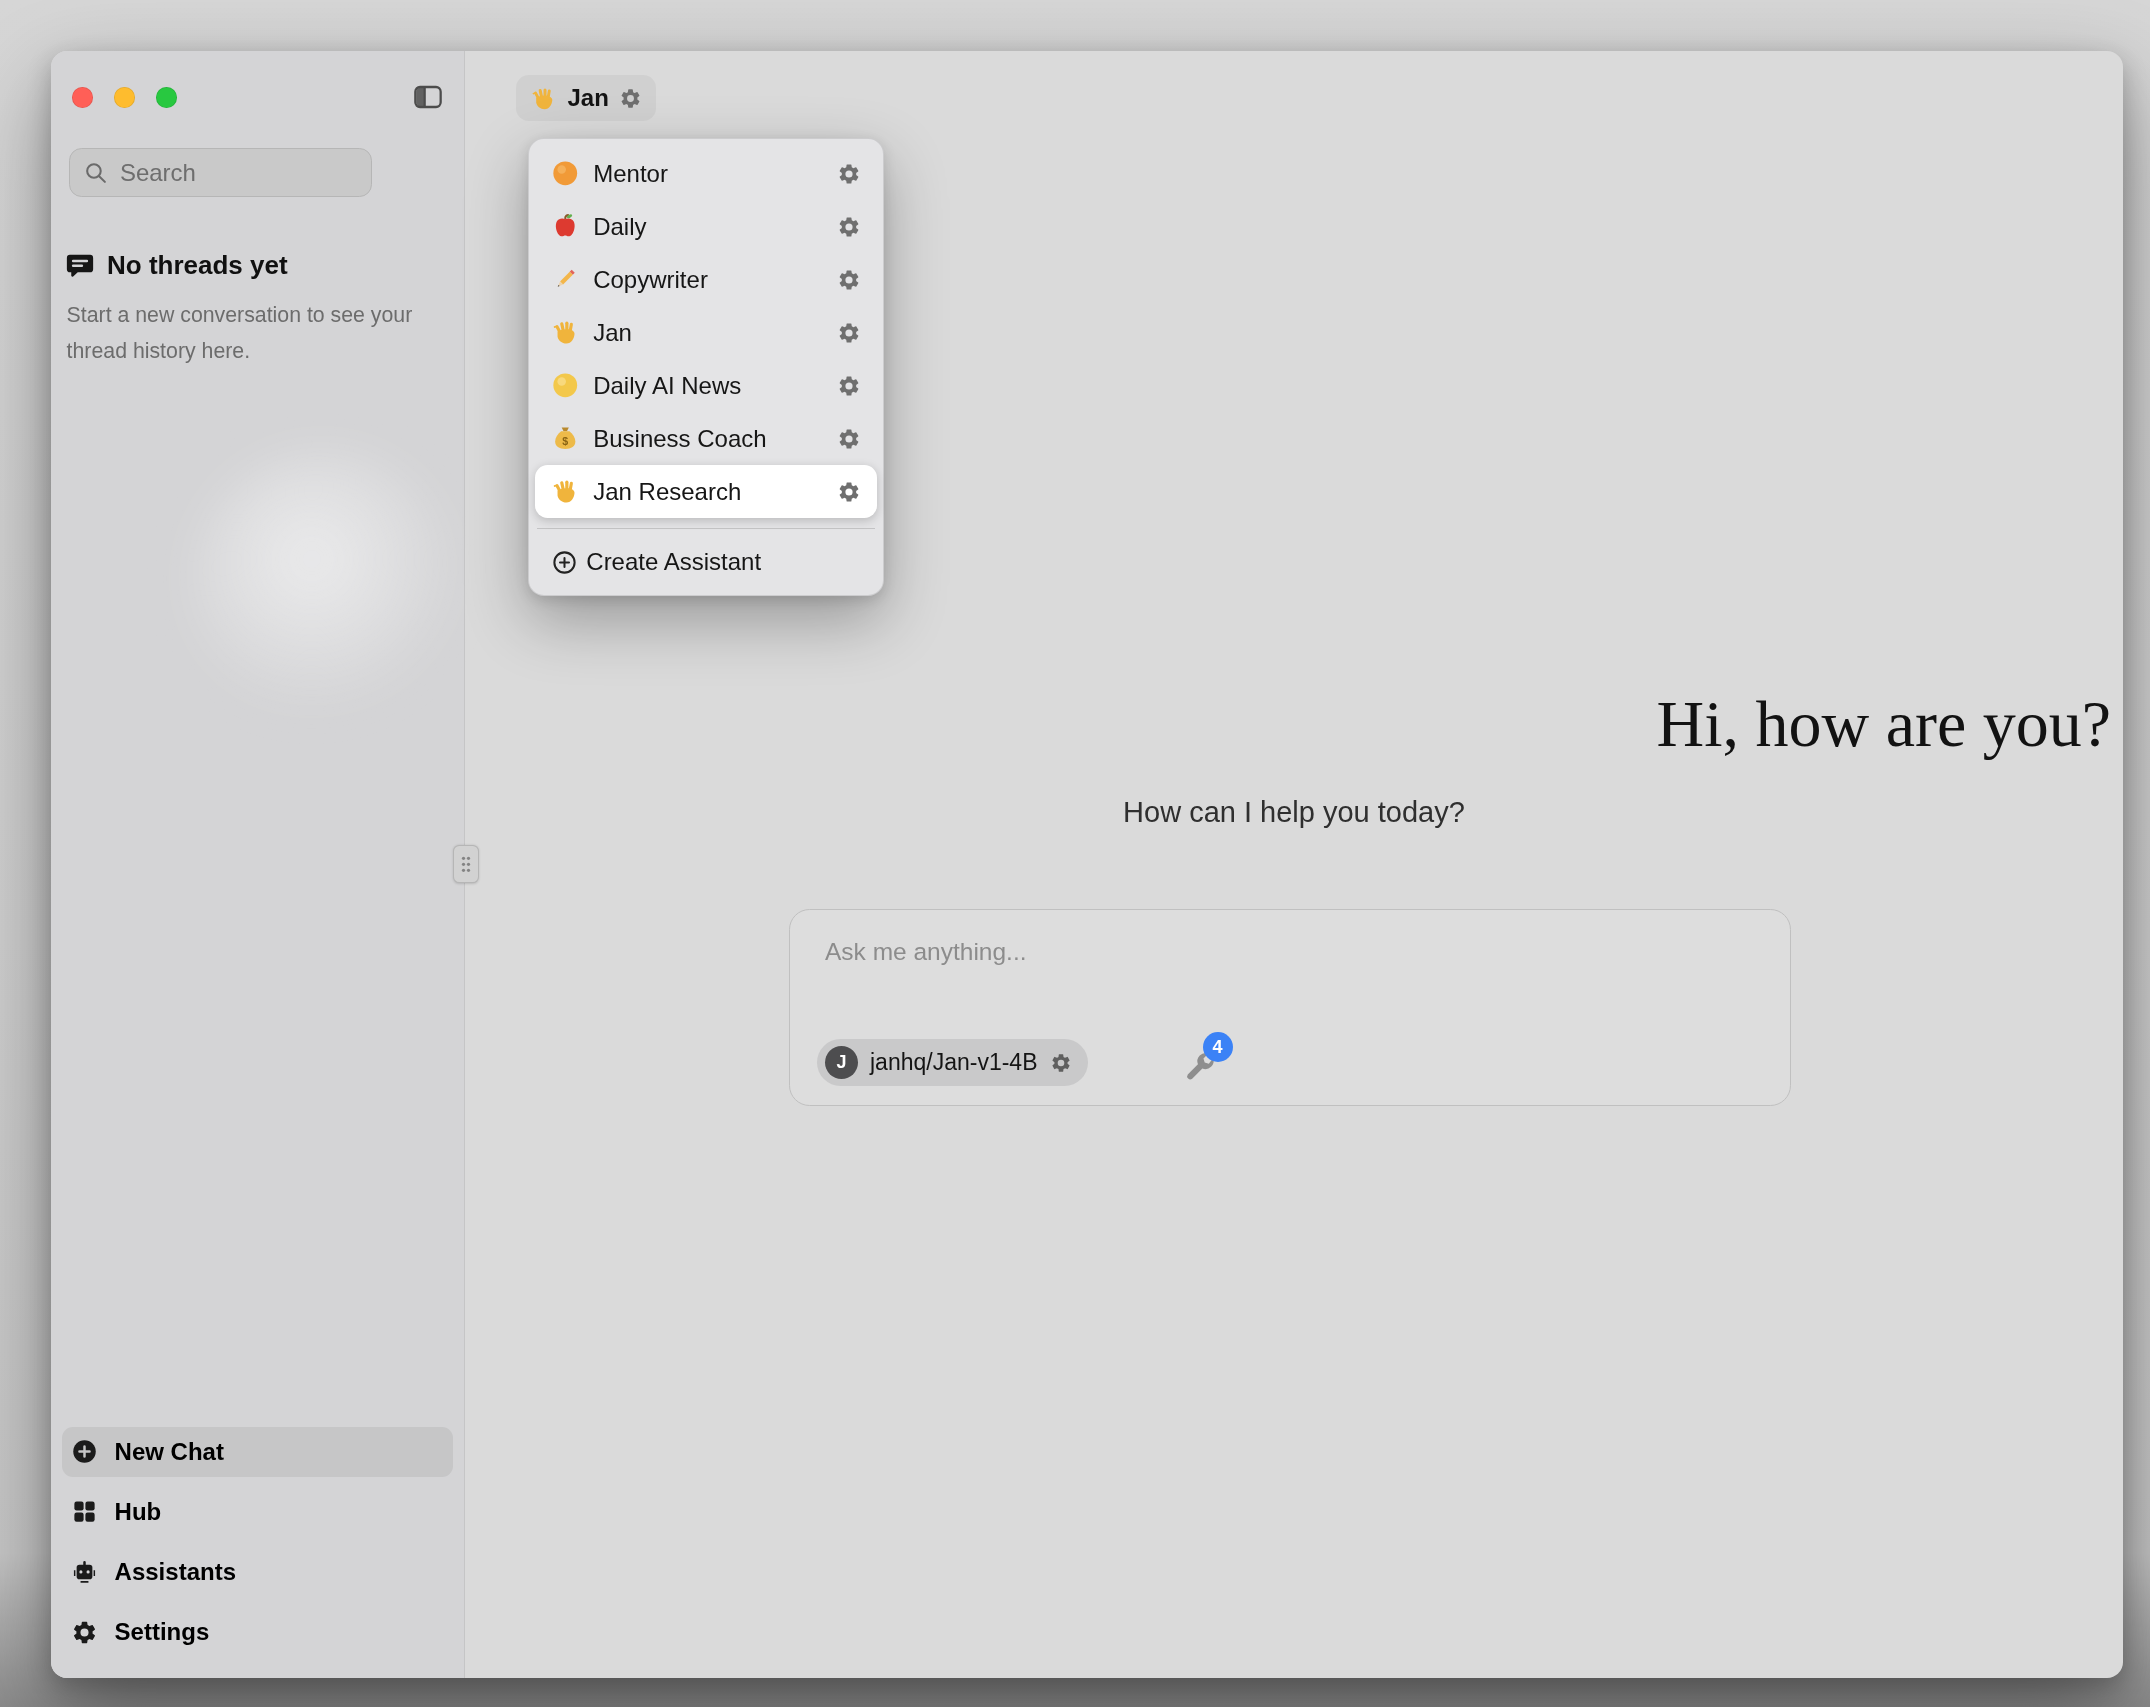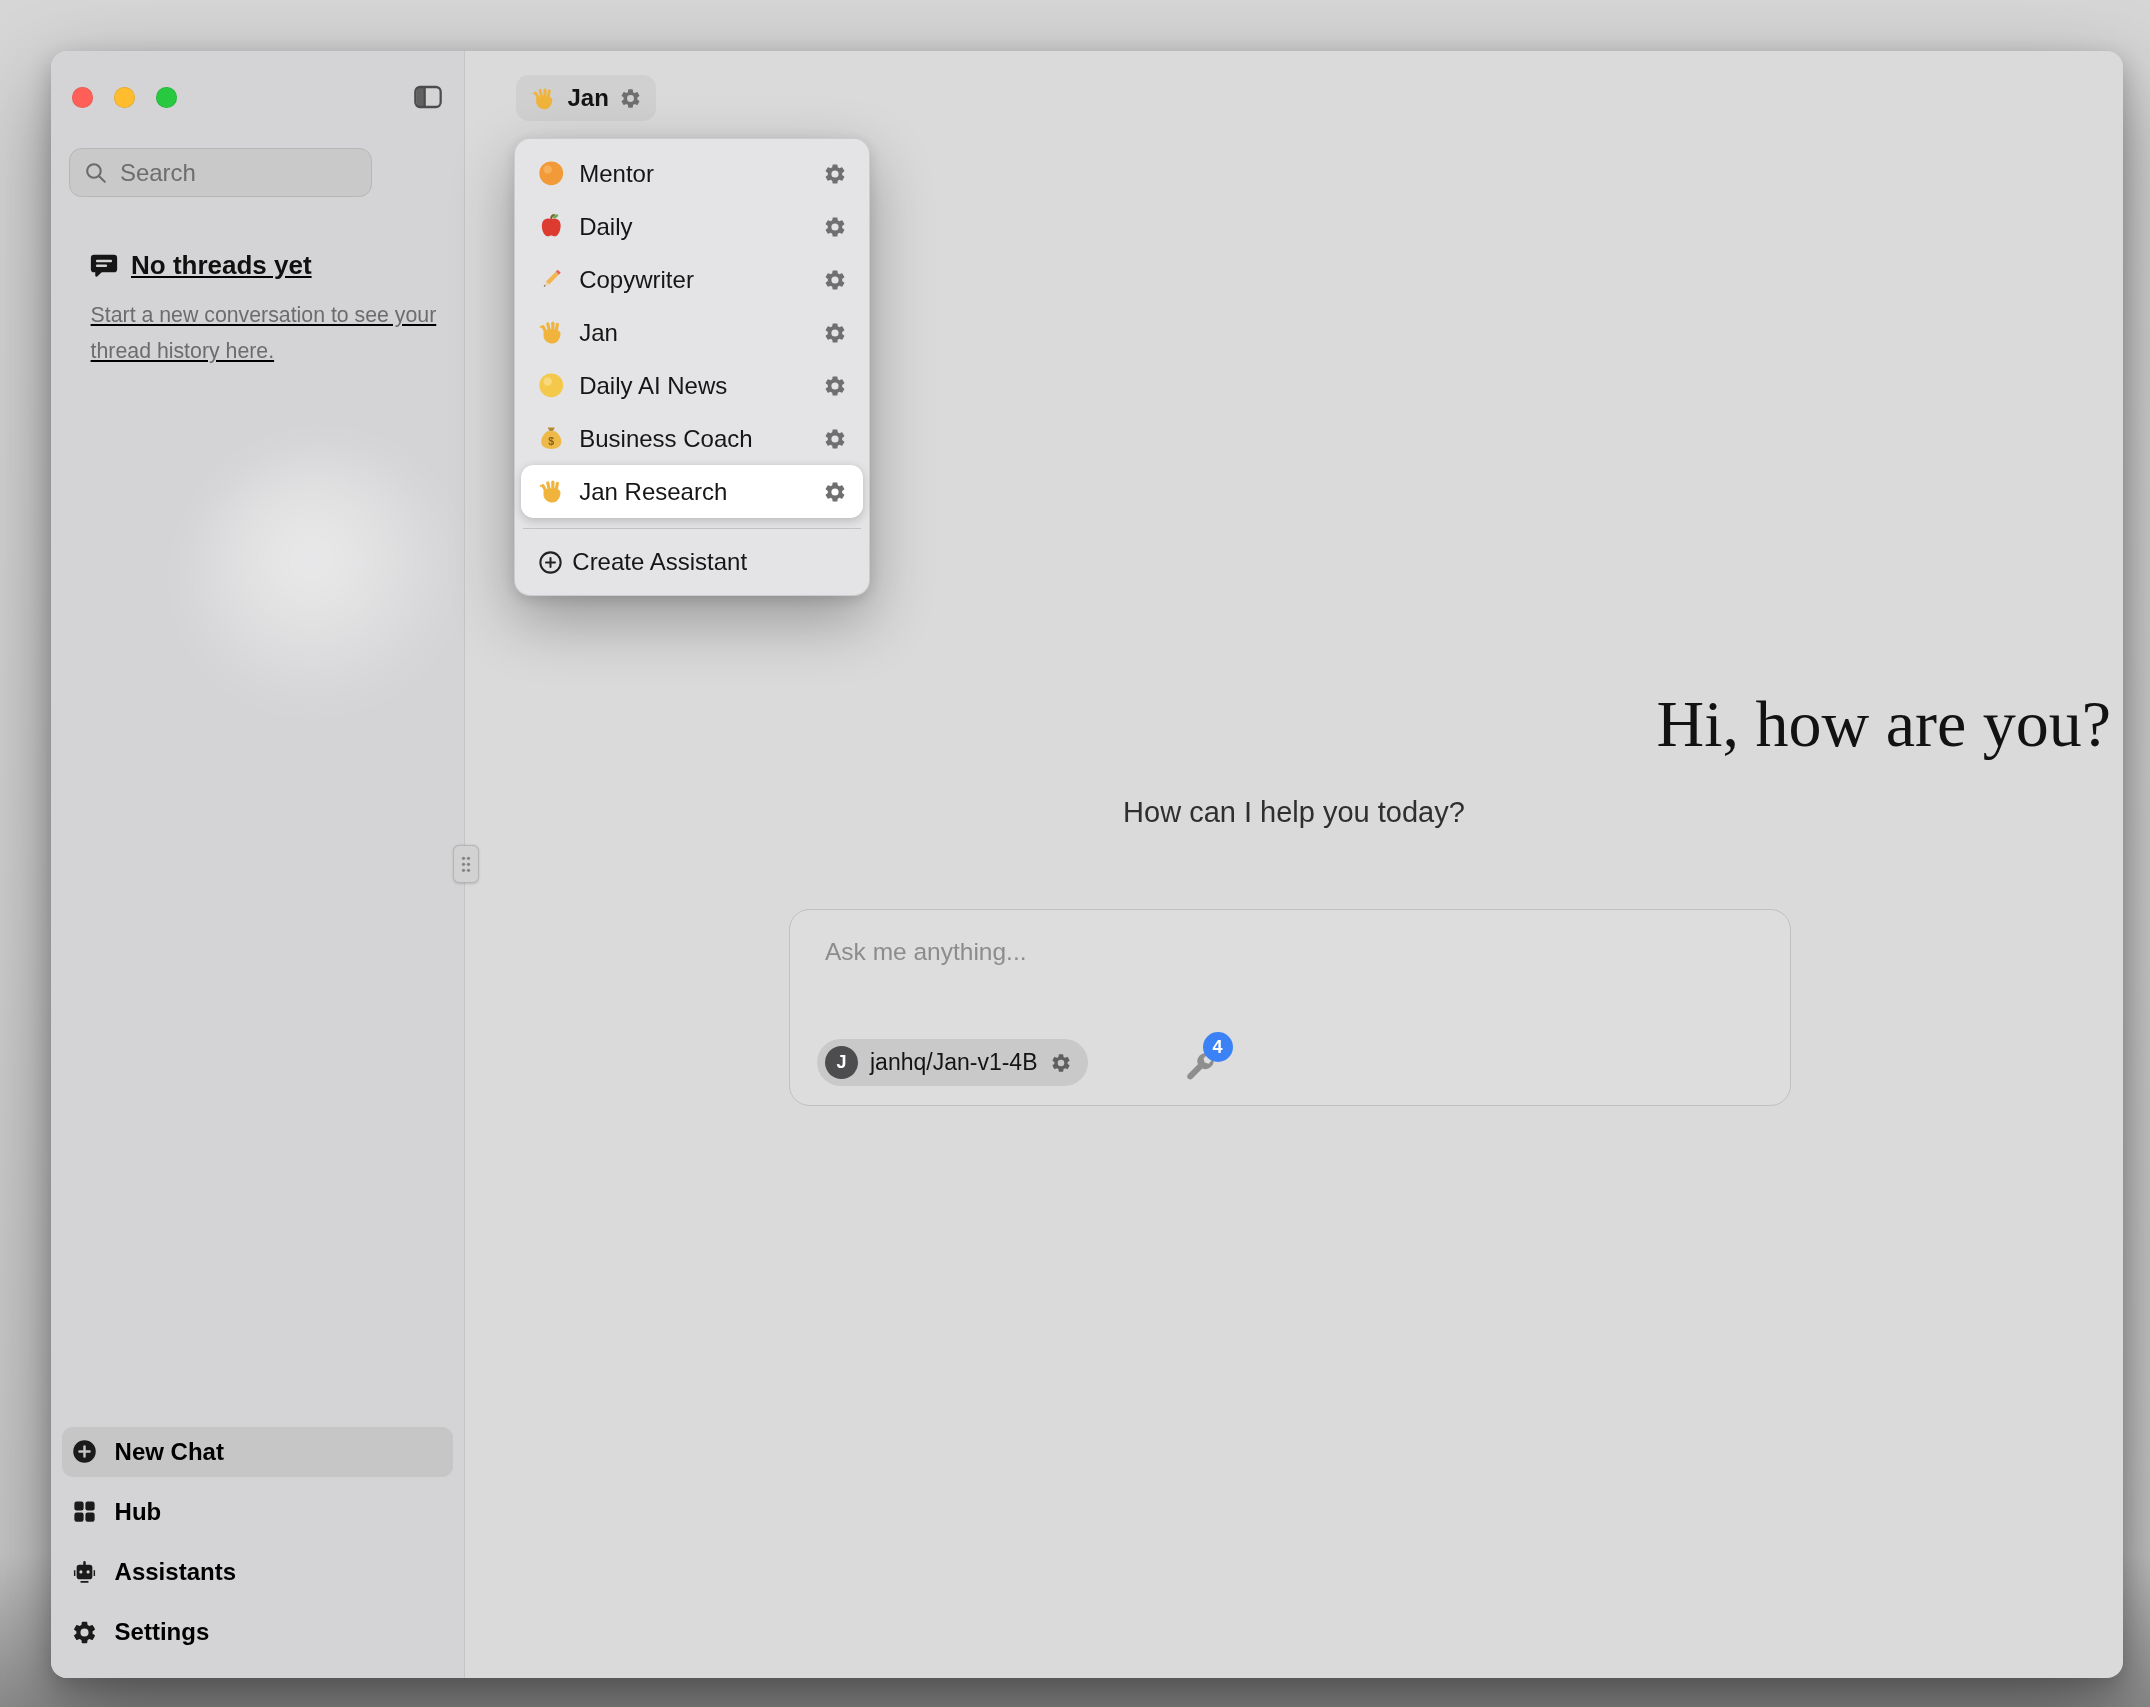--- a/index.html
+++ b/index.html
@@ -34,21 +34,21 @@
     position:absolute;left:18px;top:97px;width:303px;height:49px;box-sizing:border-box;
     background:#c9c9c9;border:0.8px solid #b6b6b6;border-radius:12.6px;
     display:flex;align-items:center;gap:10.3px;padding:0 12.6px;
   }
   .search .ic{width:25px;height:25px;color:#6a6a6a;}
   .search input{
     flex:1;background:transparent;border:none;outline:none;
     font-size:24px;color:#333;font-family:inherit;min-width:0;
   }
   .search input::placeholder{color:#6e6e6e;}
-  .empty{position:absolute;left:38px;top:199px;width:357px;text-decoration:underline;}
+  .empty{position:absolute;left:14px;top:199px;width:357px;}
   .empty-head{display:flex;align-items:center;gap:12px;font-size:26px;font-weight:700;color:#101010;}
   .empty-head .ic{width:30px;height:30px;color:#161616;}
   .empty p{margin:16px 0 0 1.6px;font-size:21.3px;line-height:36px;color:#6c6c6c;width:348px;}
   .blob{
     position:absolute;left:138px;top:399px;width:273px;height:273px;border-radius:50%;
     background:radial-gradient(circle at 45% 40%,rgba(255,255,255,.55),rgba(235,235,235,0) 70%);
     filter:blur(22px);
   }
   .side-nav{position:absolute;left:11px;right:11px;bottom:20.6px;display:flex;flex-direction:column;gap:10.3px;}
   .nav-row{
@@ -69,21 +69,21 @@
   .main{position:absolute;left:414px;top:0;right:0;bottom:0;}
   .header-pill{
     position:absolute;left:51px;top:24px;height:46px;
     display:inline-flex;align-items:center;gap:10.3px;padding:0 14.2px;
     border-radius:12.6px;background:rgba(0,0,0,.045);cursor:pointer;
   }
   .header-pill .hand{width:27px;height:27px;}
   .header-pill .name{font-size:24px;font-weight:600;color:#141414;}
   .header-pill .gear{width:23px;height:23px;color:#6f6f6f;}
   .menu{
-    position:absolute;left:49px;top:87px;width:356px;z-index:5;box-sizing:border-box;
+    position:absolute;left:63px;top:87px;width:356px;z-index:5;box-sizing:border-box;
     background:#e4e4e6;border:0.8px solid rgba(0,0,0,.10);border-radius:16px;
     box-shadow:0 24px 63px rgba(0,0,0,.30),0 3.2px 12.6px rgba(0,0,0,.12);
     padding:8px 6.3px;
   }
   .menu-row{
     height:53px;display:flex;align-items:center;gap:13.4px;padding:0 16px;
     border-radius:12.6px;font-size:24px;color:#161616;cursor:pointer;
   }
   .menu-row .mi{width:28.5px;height:28.5px;}
   .menu-row .gear{margin-left:auto;width:24px;height:24px;color:#6f6f6f;cursor:pointer;}

